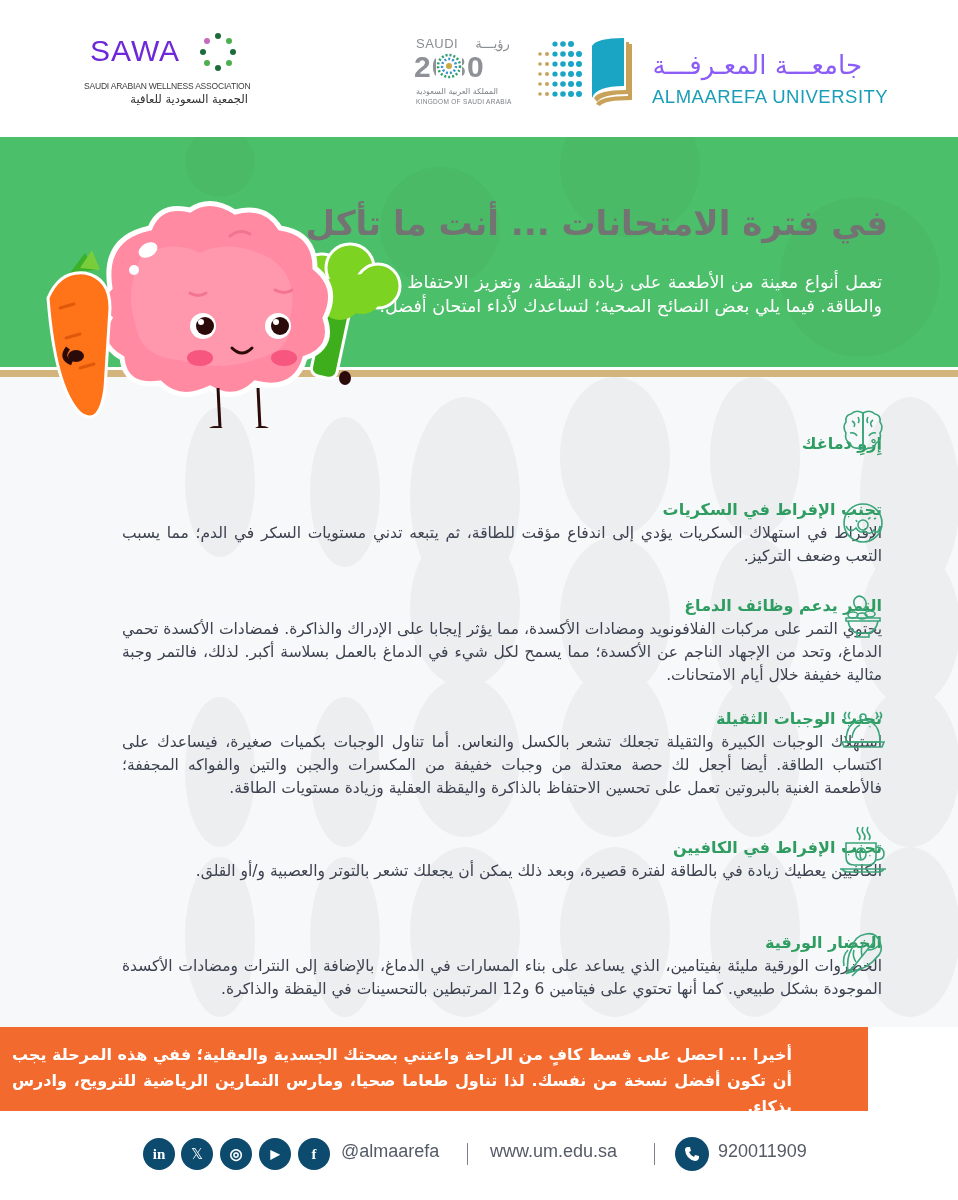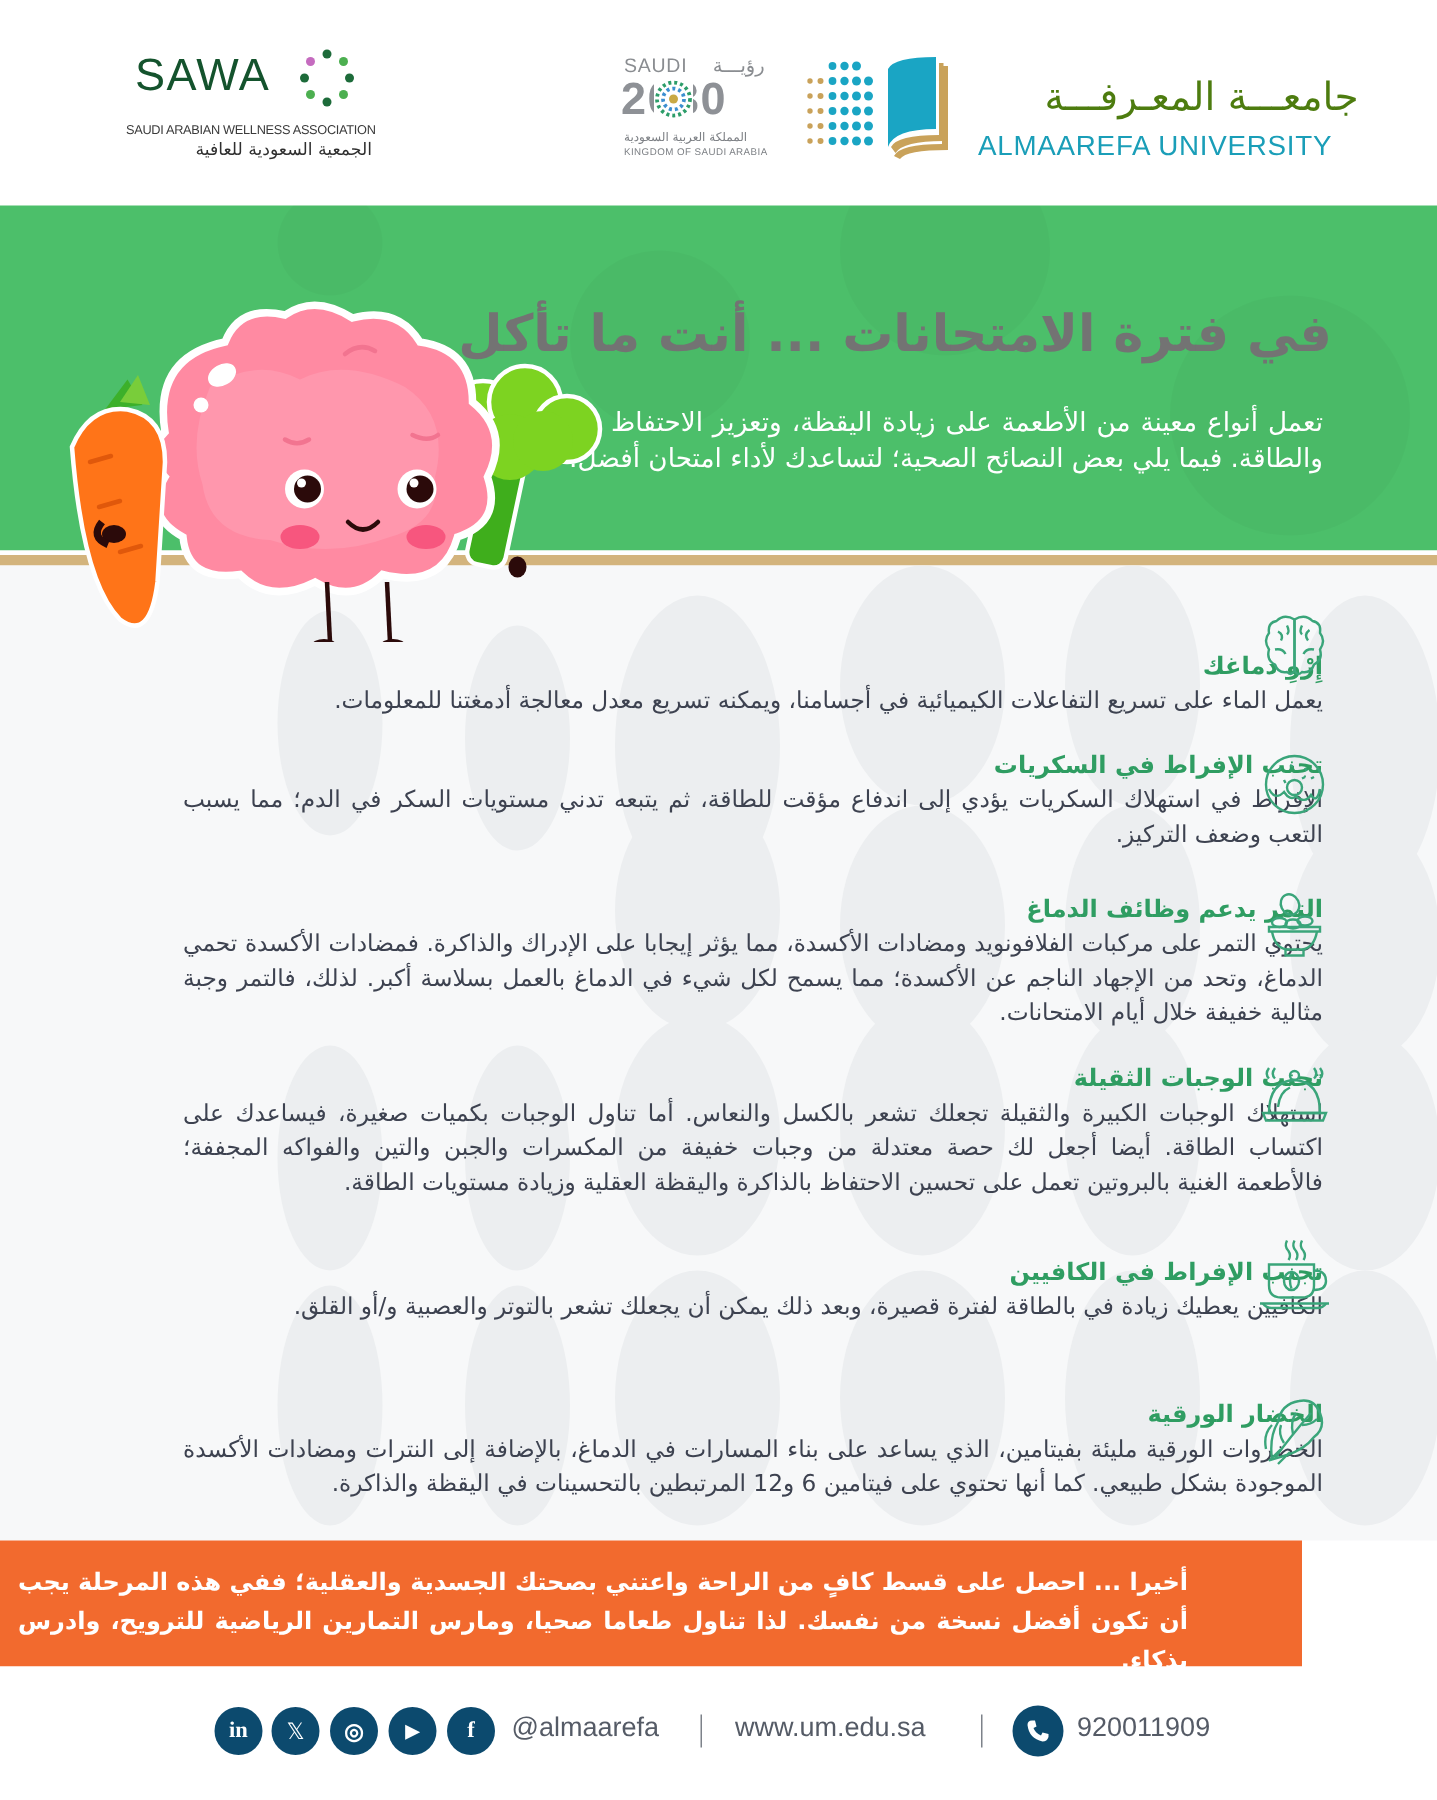--- a/index.html
+++ b/index.html
@@ -2,35 +2,35 @@
 <html><head>
 <meta charset="utf-8">
 <style>
   * { margin: 0; padding: 0; box-sizing: border-box; }
   html, body { width: 958px; height: 1200px; overflow: hidden; background: #ffffff; }
   body { font-family: "DejaVu Sans", sans-serif; position: relative; }
 
   
   .header { position: absolute; left: 0; top: 0; width: 958px; height: 137px; background: #ffffff; }
   .sawa { position: absolute; left: 80px; top: 30px; width: 180px; height: 80px; }
-  .sawa-title { position: absolute; left: 10px; top: 4px; font-family: "Liberation Sans", sans-serif; font-size: 30px; color: #14532d; letter-spacing: 1px; font-weight: normal; }
+  .sawa-title { position: absolute; left: 10px; top: 4px; font-family: "Liberation Sans", sans-serif; font-size: 30px; color: #6d28d9; letter-spacing: 1px; font-weight: normal; }
   .sawa-ring { position: absolute; left: 118px; top: 2px; width: 40px; height: 40px; }
   .sawa-en { position: absolute; left: 4px; top: 51px; font-family: "Liberation Sans", sans-serif; font-size: 8.5px; color: #3b3b3b; white-space: nowrap; letter-spacing: -0.2px; }
   .sawa-ar { position: absolute; left: 4px; top: 62px; font-family: "DejaVu Sans", sans-serif; font-size: 11.5px; color: #2f2f2f; direction: rtl; white-space: nowrap; width: 164px; text-align: right; }
 
   .vision { position: absolute; left: 414px; top: 36px; width: 110px; height: 72px; }
   .vision-top { position: absolute; left: 2px; top: 0; font-family: "Liberation Sans", sans-serif; font-size: 13px; color: #8a8d91; letter-spacing: 0.5px; white-space: nowrap; }
   .vision-top .ar { margin-left: 17px; }
   .vision-year { position: absolute; left: 0; top: 14px; font-family: "Liberation Sans", sans-serif; font-size: 30px; font-weight: bold; color: #8e9196; letter-spacing: 1px; }
   .vision-star { position: absolute; left: 22px; top: 17px; width: 26px; height: 26px; }
   .vision-ar { position: absolute; left: 2px; top: 51px; font-size: 8px; color: #7d8085; direction: rtl; width: 100px; text-align: left; white-space: nowrap; }
   .vision-en { position: absolute; left: 2px; top: 62px; font-family: "Liberation Sans", sans-serif; font-size: 6.5px; color: #7d8085; letter-spacing: 0.3px; white-space: nowrap; }
 
   .um-mark { position: absolute; left: 536px; top: 36px; width: 116px; height: 70px; }
-  .um-ar { position: absolute; left: 684px; top: 50px; font-size: 26px; color: #4d7c0f; direction: rtl; white-space: nowrap; width: 234px; text-align: center; letter-spacing: 1px; }
+  .um-ar { position: absolute; left: 628px; top: 50px; font-size: 26px; color: #8b5cf6; direction: rtl; white-space: nowrap; width: 234px; letter-spacing: 1px; }
   .um-en { position: absolute; left: 652px; top: 86px; font-family: "Liberation Sans", sans-serif; font-size: 18.5px; color: #1a9eb8; letter-spacing: 0.5px; white-space: nowrap; font-weight: normal; }
 
   
   .hero { position: absolute; left: 0; top: 137px; width: 958px; height: 230px; background: #4cbf6a; overflow: hidden; }
   .hero .bub { position: absolute; border-radius: 50%; background: rgba(0,0,0,0.025); }
   .hero-line1 { position: absolute; left: 0; top: 367px; width: 958px; height: 3px; background: #ffffff; }
   .hero-line2 { position: absolute; left: 0; top: 370px; width: 958px; height: 7px; background: #d3b47d; }
 
   .hero-title { position: absolute; right: 70px; top: 203px; font-size: 34px; font-weight: bold; color: #737373; direction: rtl; white-space: nowrap; }
   .hero-intro { position: absolute; right: 76px; top: 270px; width: 538px; font-size: 17.5px; line-height: 24px; color: #ffffff; direction: rtl; text-align: justify; text-align-last: right; }
@@ -223,21 +223,20 @@
     <path d="M20 110 L34 106" stroke="#e0580b" stroke-width="3" stroke-linecap="round"></path>
     <path d="M26 140 L40 136" stroke="#e0580b" stroke-width="3" stroke-linecap="round"></path>
     <path d="M40 170 L54 166" stroke="#e0580b" stroke-width="3" stroke-linecap="round"></path>
     <ellipse cx="36" cy="158" rx="8" ry="6" fill="#2b0a0a"></ellipse>
     <path d="M28 150 Q20 160 32 165" stroke="#2b0a0a" stroke-width="5" fill="none"></path>
   </g>
 </svg>
 
 <div class="tip" style="top:432px;">
   <div class="tip-title">إِرْوِ دماغك</div>
-  <div class="tip-body">يعمل الماء على تسريع التفاعلات الكيميائية في أجسامنا، ويمكنه تسريع معدل معالجة أدمغتنا للمعلومات.</div>
 </div>
 <svg class="tip-icon" style="top:405px;" viewBox="0 0 50 50" fill="none" stroke="#3aa57a" stroke-width="1.6">
   <path d="M25 8 Q18 4 13 9 Q7 10 8 17 Q4 22 8 28 Q6 35 12 38 Q14 44 20 43 Q23 46 25 42 Z"></path>
   <path d="M25 8 Q32 4 37 9 Q43 10 42 17 Q46 22 42 28 Q44 35 38 38 Q36 44 30 43 Q27 46 25 42 Z"></path>
   <path d="M14 16 Q18 18 16 22 M12 28 Q17 27 19 31 M35 15 Q31 18 34 22 M38 28 Q33 27 31 31 M20 12 Q22 16 20 18 M30 12 Q28 16 30 18"></path>
 </svg>
 
 <div class="tip" style="top:498px;">
   <div class="tip-title">تجنب الإفراط في السكريات</div>
   <div class="tip-body">الإفراط في استهلاك السكريات يؤدي إلى اندفاع مؤقت للطاقة، ثم يتبعه تدني مستويات السكر في الدم؛ مما يسبب التعب وضعف التركيز.</div>

